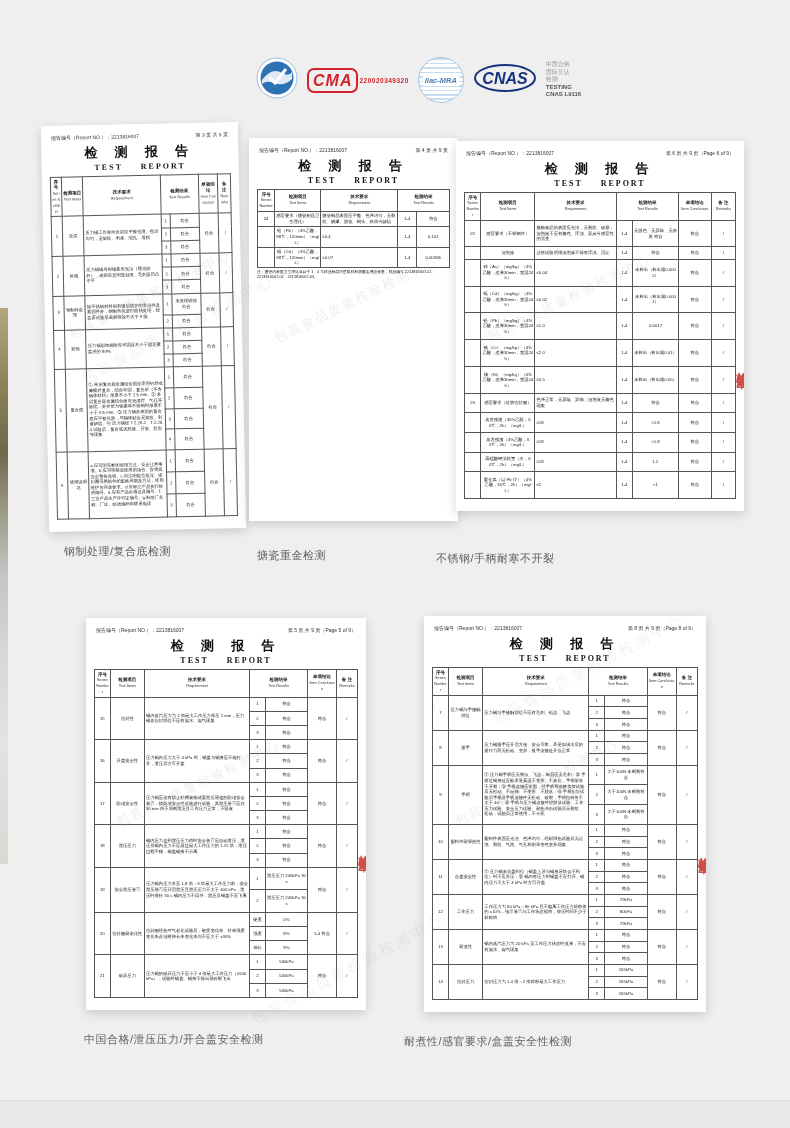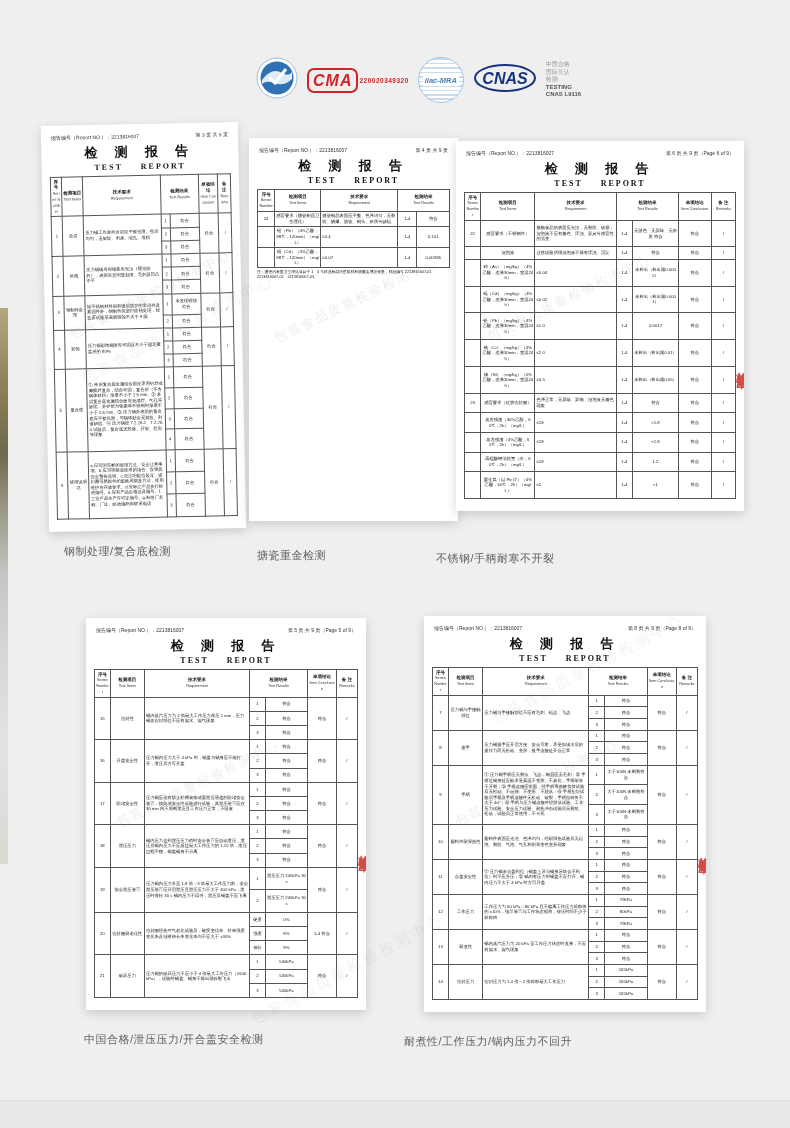--- a/index.html
+++ b/index.html
@@ -738,19 +738,19 @@
       </table>
       <div class="wm">包装食品质量检验检测中心</div>
       <div class="stamp" style="top:232px">检验检测专用章</div>
     </div>
   </div>
 
 <div class="caption" style="left:64px;top:544px">钢制处理/复合底检测</div>
 <div class="caption" style="left:257px;top:548px">搪瓷重金检测</div>
 <div class="caption" style="left:436px;top:551px">不锈钢/手柄耐寒不开裂</div>
 <div class="caption" style="left:84px;top:1032px">中国合格/泄压压力/开合盖安全检测</div>
-<div class="caption" style="left:404px;top:1034px">耐煮性/工作压力/锅内压力不回升</div>
+<div class="caption" style="left:404px;top:1034px">耐煮性/感官要求/盒盖安全性检测</div>
 
 <div class="page-wm" style="left:70px;top:320px">包装食品质量检验检测中心</div>
 <div class="page-wm" style="left:480px;top:660px">包装食品质量检验检测中心</div>
 <div class="page-wm" style="left:240px;top:960px">包装食品质量检验检测中心</div>
 
 <div class="bottom-strip"></div>
 
 </body></html>

